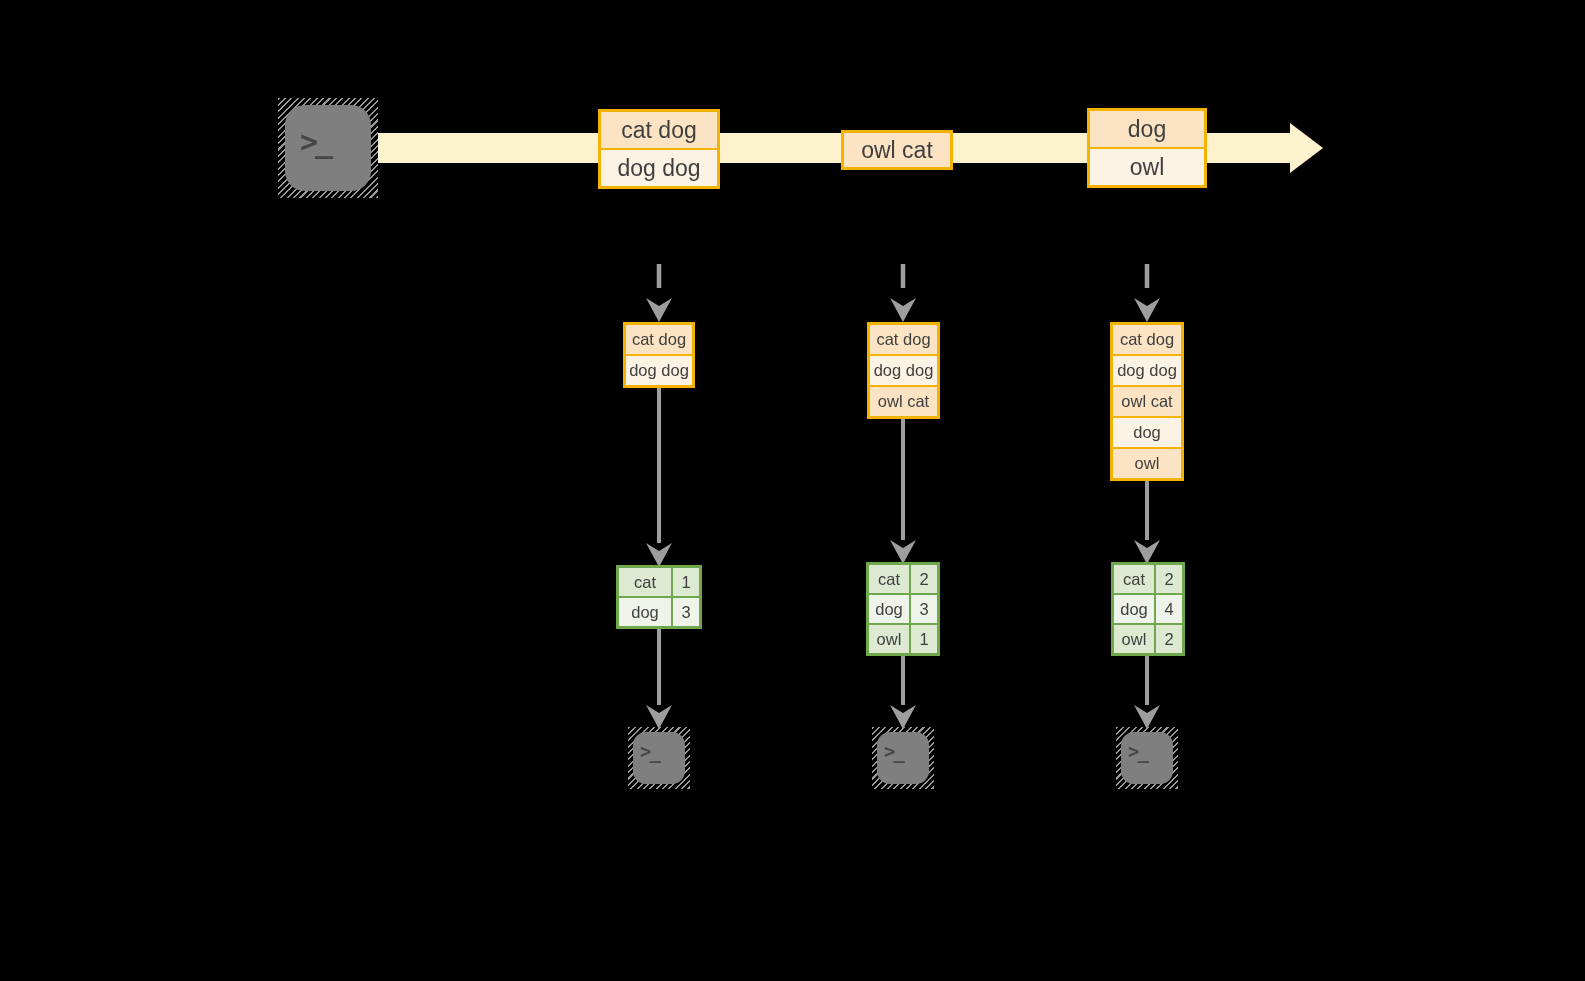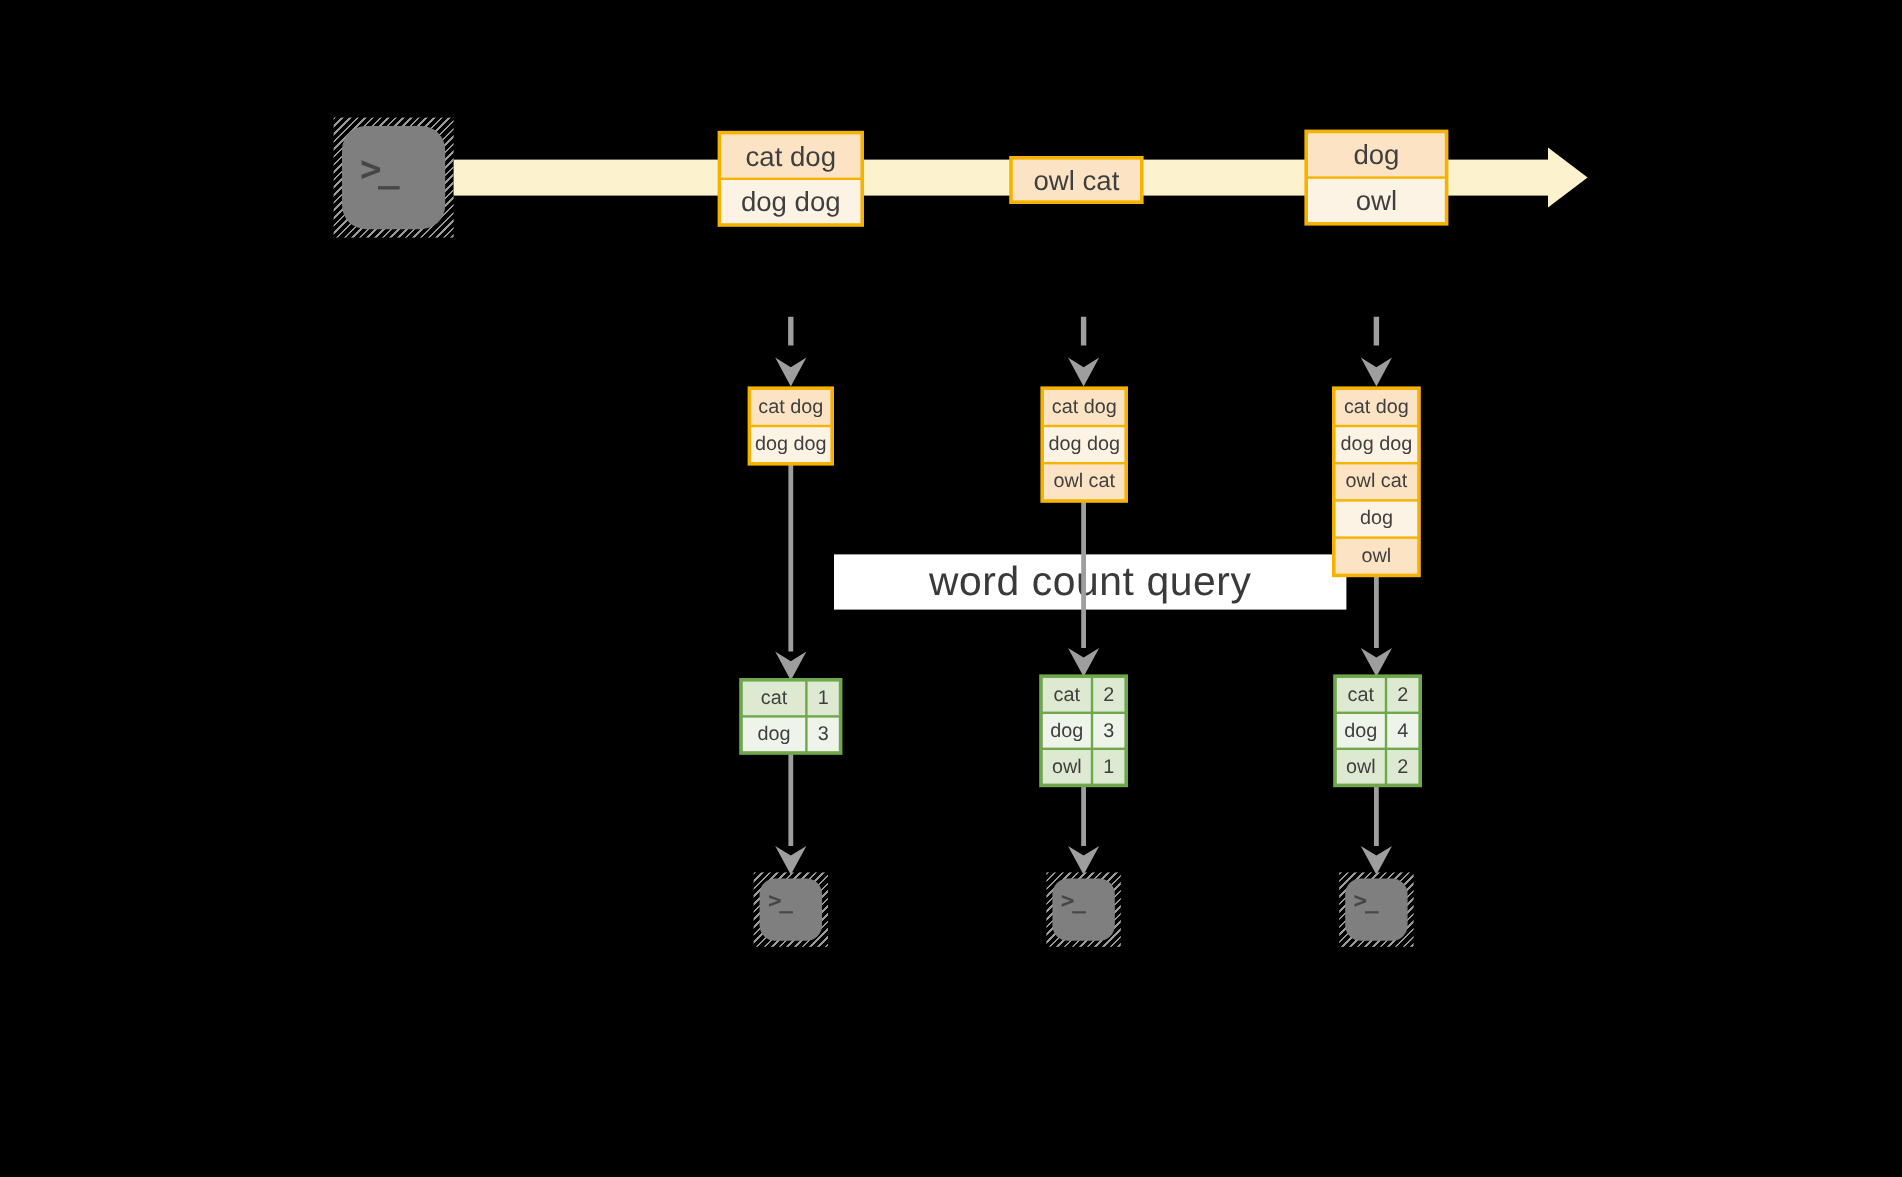--- a/index.html
+++ b/index.html
@@ -113,23 +113,20 @@
     <div class="cell dark">owl cat</div>
   </div>
   <div class="obox state-box" style="left:1110px;top:322px;width:74px;">
     <div class="cell dark">cat dog</div>
     <div class="cell light">dog dog</div>
     <div class="cell dark">owl cat</div>
     <div class="cell light">dog</div>
     <div class="cell dark">owl</div>
   </div>
 
-  <div class="query-band">
-    <span>word count query</span>
-  </div>
 
   <svg class="varrow" style="left:644px;top:386px;" width="30" height="181">
     <line x1="15" y1="0" x2="15" y2="157" stroke-width="4"></line>
     <polygon points="2,157 15,165 28,157 15,181"></polygon>
   </svg>
   <svg class="varrow" style="left:888px;top:417px;" width="30" height="147">
     <line x1="15" y1="0" x2="15" y2="123" stroke-width="4"></line>
     <polygon points="2,123 15,131 28,123 15,147"></polygon>
   </svg>
   <svg class="varrow" style="left:1132px;top:479px;" width="30" height="85">

